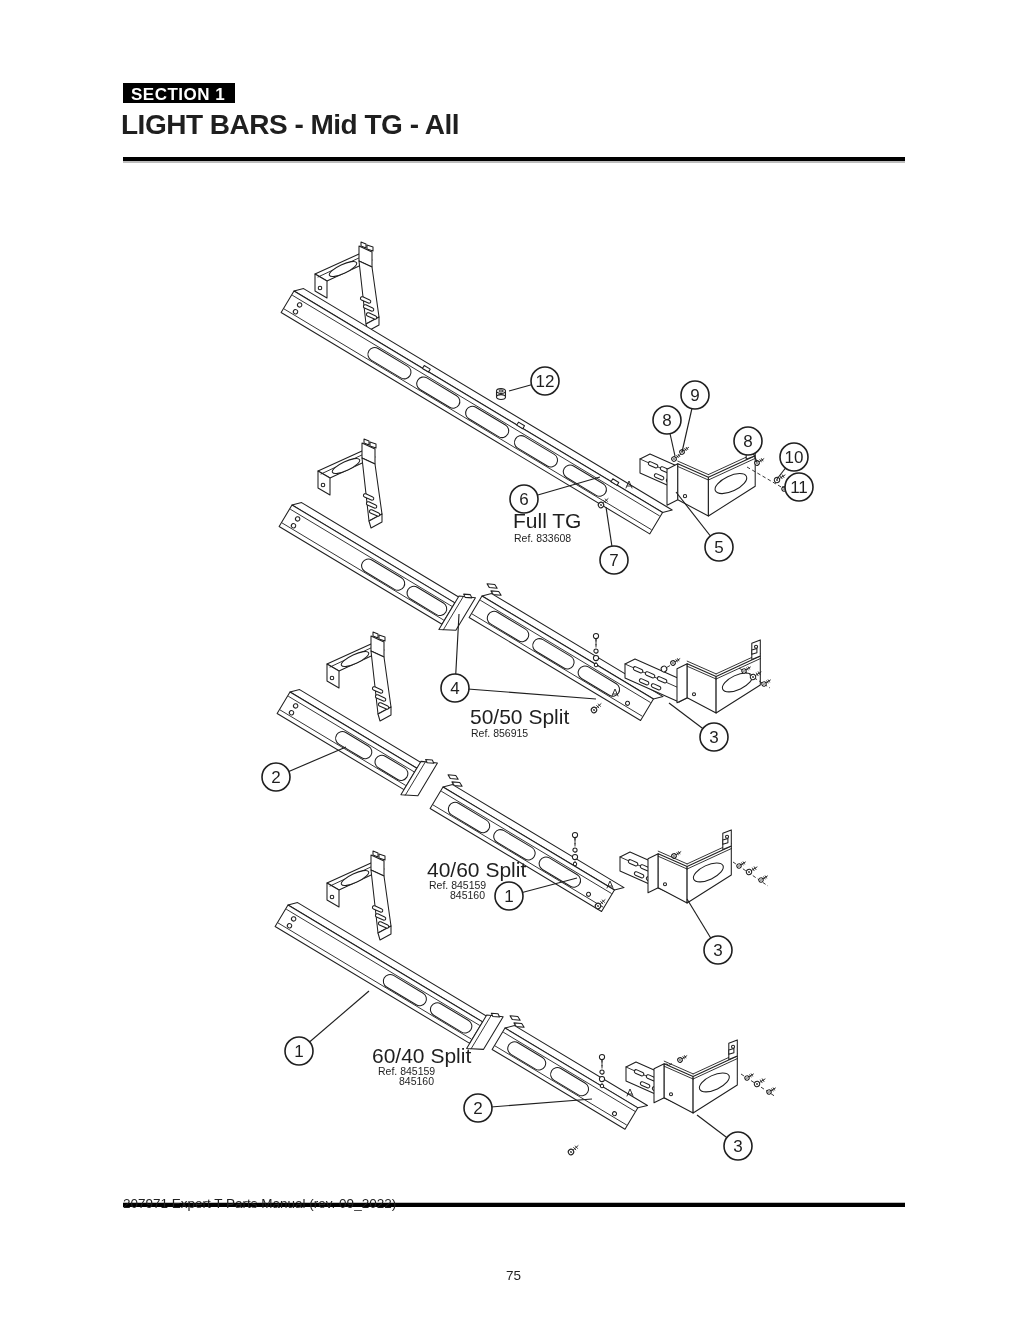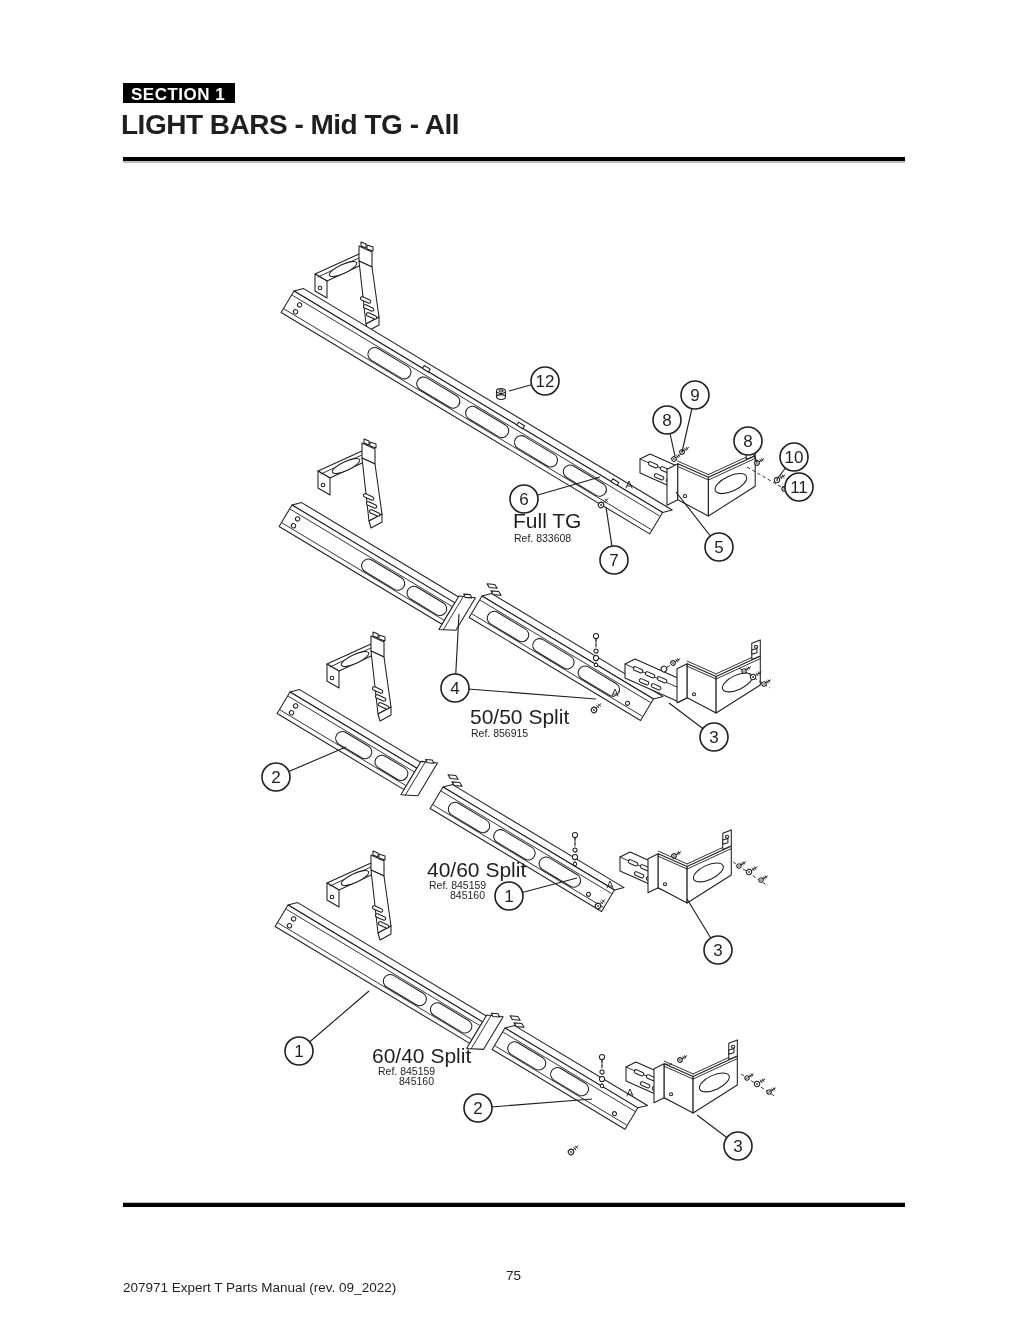--- a/index.html
+++ b/index.html
@@ -4,21 +4,21 @@
 <style>
   html,body{margin:0;padding:0;background:#ffffff;}
   .page{position:relative;width:1024px;height:1326px;background:#ffffff;overflow:hidden;
         font-family:"Liberation Sans",sans-serif;color:#1f1f1f;}
   .badge{position:absolute;left:123px;top:83px;background:#000000;color:#ffffff;
          font-size:17px;font-weight:bold;padding:3px 10px 0 8px;letter-spacing:.5px;line-height:1;}
   .title{position:absolute;left:121px;top:109px;font-size:28px;font-weight:bold;letter-spacing:-0.5px;}
   .rule{position:absolute;left:123px;width:782px;background:#000000;}
   .rule-top{top:157px;height:4px;box-shadow:0 2px 0 #bdbdbd;}
   .rule-bottom{top:1203px;height:4px;box-shadow:0 -1px 0 #bdbdbd;}
-  .footer-left{position:absolute;left:123px;top:1280px;font-size:13.5px;text-align:center;}
+  .footer-left{position:absolute;left:123px;top:1196px;font-size:13.5px;text-align:center;}
   .page-num{position:absolute;left:506px;top:1268px;font-size:13.5px;text-align:center;}
   #art{position:absolute;left:0;top:0;}
   #art *{vector-effect:non-scaling-stroke;}
   .f{fill:#ffffff;stroke:#1f1f1f;stroke-width:1.05;stroke-linejoin:round;stroke-linecap:round;}
   .nf{fill:none;stroke:#1f1f1f;stroke-width:0.9;stroke-linecap:round;}
   .dash{fill:none;stroke:#1f1f1f;stroke-width:0.9;stroke-dasharray:3.5 2.5;}
   .leader{fill:none;stroke:#1f1f1f;stroke-width:1.15;}
   .co{fill:#ffffff;stroke:#1f1f1f;stroke-width:1.6;}
   .co-num{font-size:17px;text-anchor:middle;fill:#1f1f1f;}
   .name-lbl{font-size:21px;fill:#1f1f1f;}

